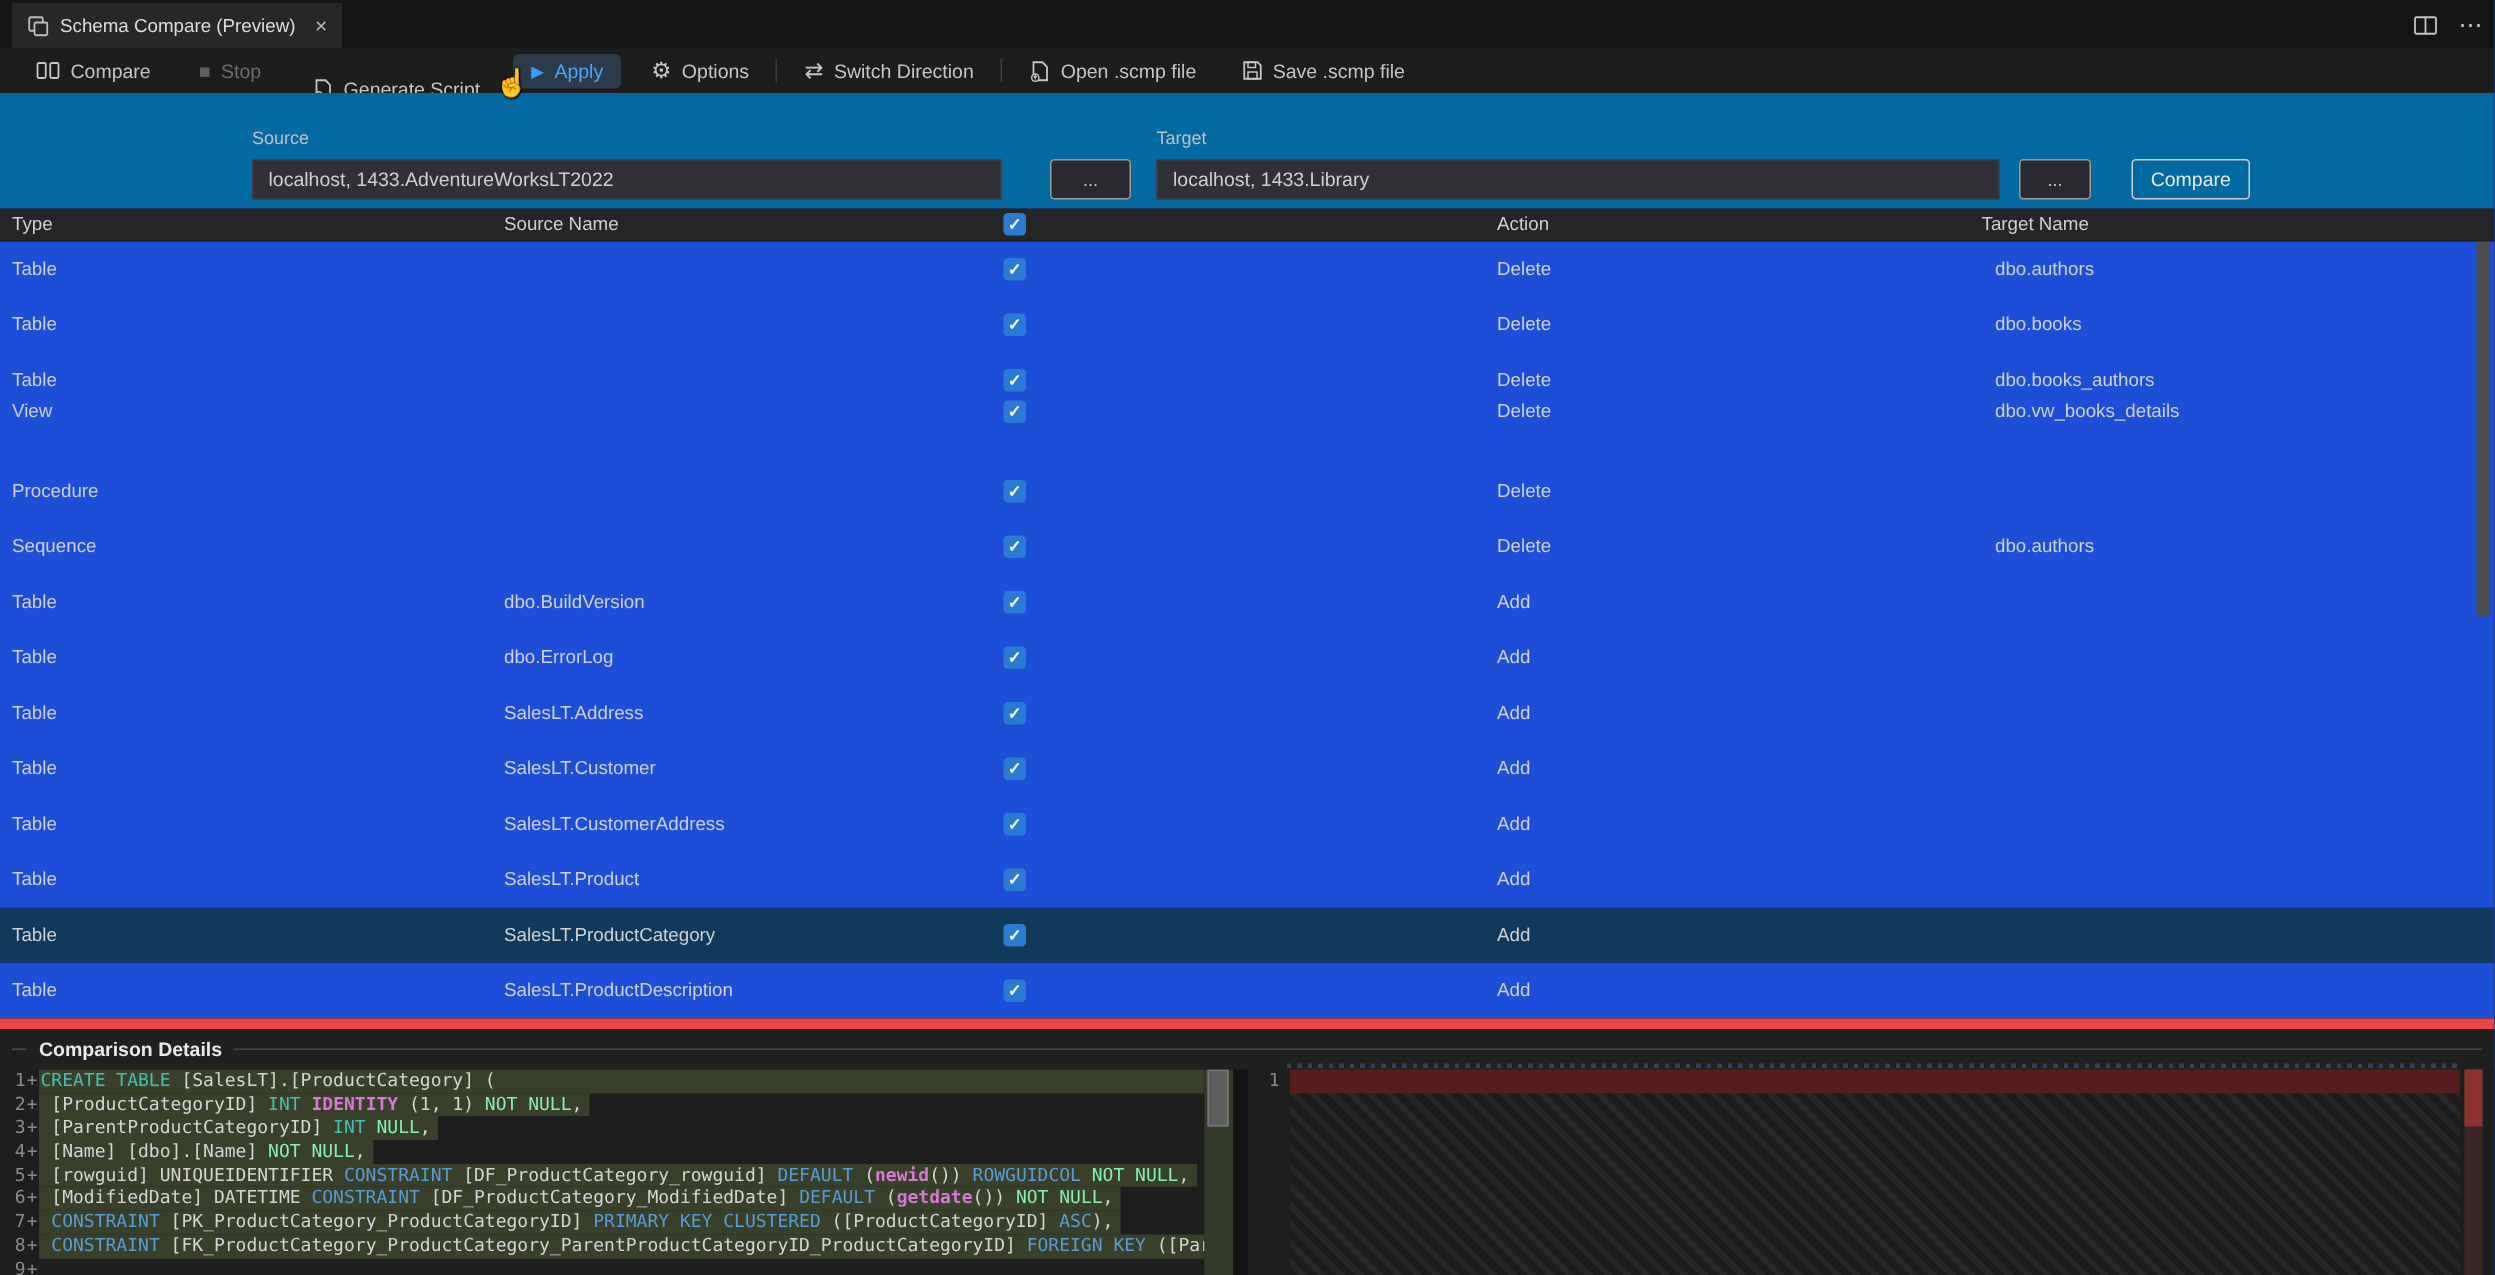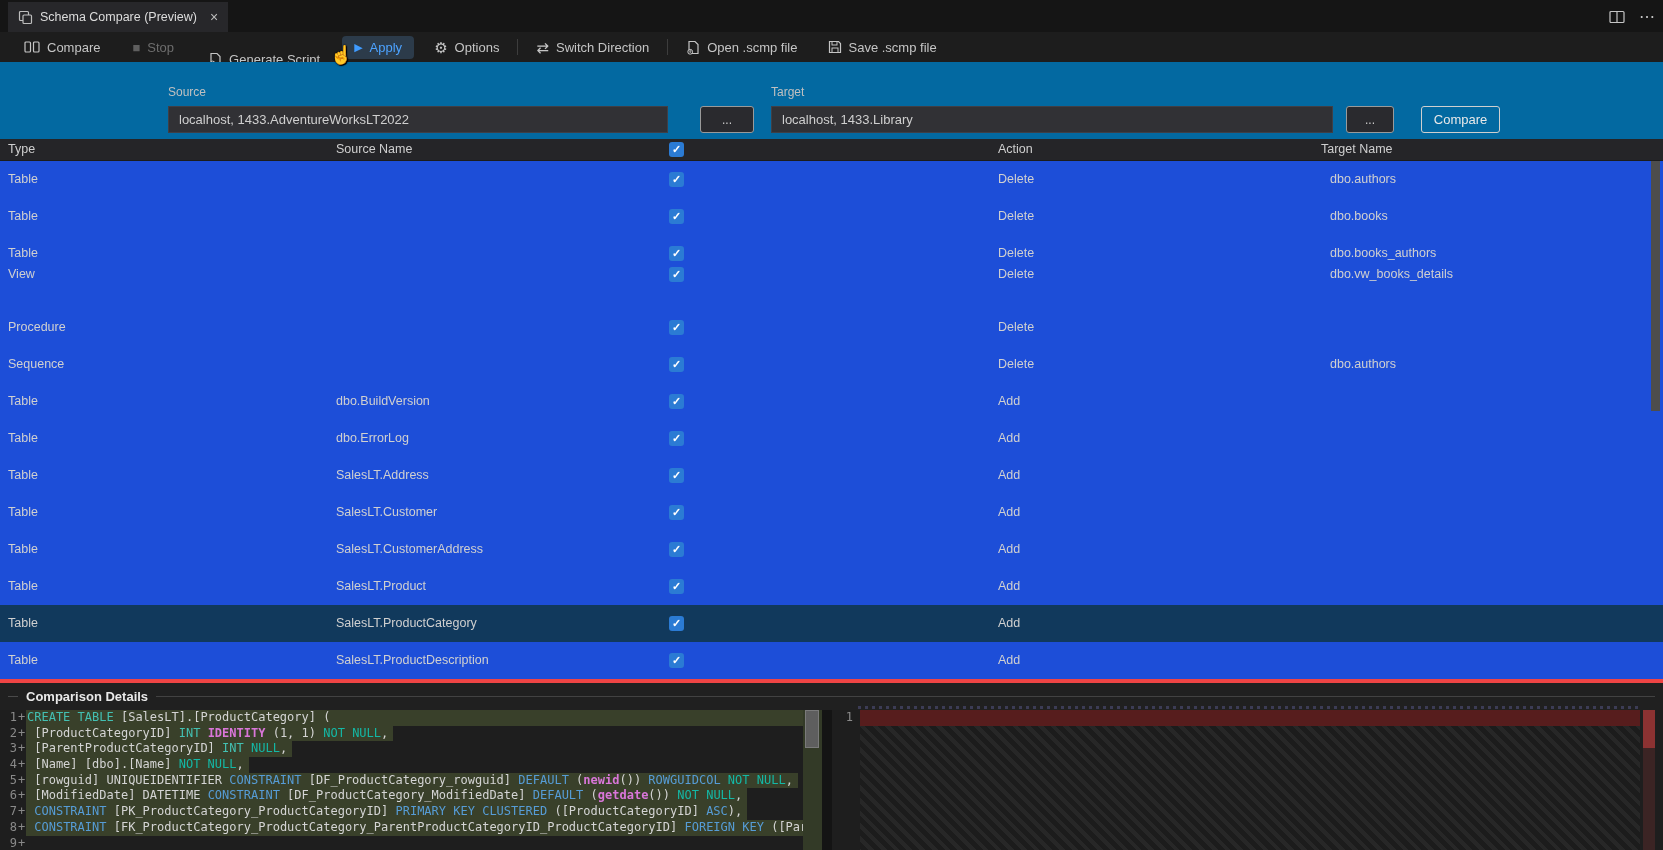--- a/index.html
+++ b/index.html
@@ -48,39 +48,39 @@
   .c-type   { left:8px; }
   .c-source { left:336px; }
   .c-action { left:998px; }
   .c-target { left:1330px; }
   .cb { position:absolute; left:669px; top:11px; width:15px; height:15px; background:#2b7bd4; border-radius:3px;
         color:#fff; font-size:11px; font-weight:bold; display:flex; align-items:center; justify-content:center; cursor:pointer; }
   .cb.hdr { top:3px; }
   .vscroll { position:absolute; right:3px; top:22px; bottom:2px; width:9px; }
   .vscroll .thumb { position:absolute; left:0; top:0; width:9px; height:250px; background:#4d4d4d; }
   
-  .details { position:absolute; left:0; top:679px; width:1663px; height:171px; background:#202020; border-top:4px solid #ef4444; }
+  .details { position:absolute; left:0; top:679px; width:1663px; height:171px; background:#202020; border-top:7px solid #ef4444; }
   .dhead { position:absolute; left:0; top:0; width:1663px; height:27px; display:flex; align-items:center; padding-left:8px; gap:8px; }
   .dhead .pre  { width:10px; height:1px; background:#4a4a4a; }
   .dhead .ttl  { font-weight:bold; font-size:13px; color:#eaeaea; white-space:nowrap; }
   .dhead .post { flex:1; height:1px; background:#424242; margin-right:8px; }
   .diff { position:absolute; left:0; top:27px; width:1663px; height:144px; }
   .lpane { position:absolute; left:0; top:0; width:822px; height:144px; background:#1e1e1e; overflow:hidden; }
   .llines { position:absolute; left:0; top:0; right:19px; height:144px; overflow:hidden;
             font-family:"DejaVu Sans Mono", monospace; font-size:12px; }
   .cline { display:flex; height:15.7px; line-height:15.7px; white-space:pre; }
   .cline .num  { width:17px; flex:none; text-align:right; color:#8a8a8a; }
   .cline .sign { width:9px;  flex:none; text-align:center; color:#8a8a8a; }
   .cline .code { padding:0 5px 0 1px; background:#39402a; white-space:pre; }
   .cline.full .code { flex:1; }
   .t-id   { color:#d4d4d4; }
   .t-kw   { color:#569cd6; }
   .t-type { color:#43c0b2; }
   .t-fn   { color:#d976d9; font-weight:bold; }
-  .t-gr   { color:#14b8a6;text-align:right; }
+  .t-gr   { color:#86efac;text-align:right; }
   .lruler { position:absolute; right:0; top:0; width:19px; height:144px; background:#333a27; }
   .lruler .thumb { position:absolute; left:2px; top:0; width:14px; height:38px; background:#5e5e5e; border:1px solid #7a7a7a; }
   .dsplit { position:absolute; left:822px; top:0; width:10px; height:144px; background:#141414; }
   .rpane { position:absolute; left:832px; top:0; width:831px; height:144px; background:#1e1e1e; overflow:visible; }
   .rnum { position:absolute; left:0; top:0; width:21px; height:15.7px; line-height:15.7px; text-align:right;
           color:#8a8a8a; font-family:"DejaVu Sans Mono", monospace; font-size:12px; }
   .rdots { position:absolute; left:26px; top:-4px; width:782px; height:3px;
            background-image:repeating-linear-gradient(90deg,#3c3c55 0 3px,transparent 3px 7px); }
   .rbar { position:absolute; left:28px; top:0; width:780px; height:15.7px; background:#571d1d; }
   .rhatch { position:absolute; left:28px; top:15.7px; width:780px; bottom:0;

